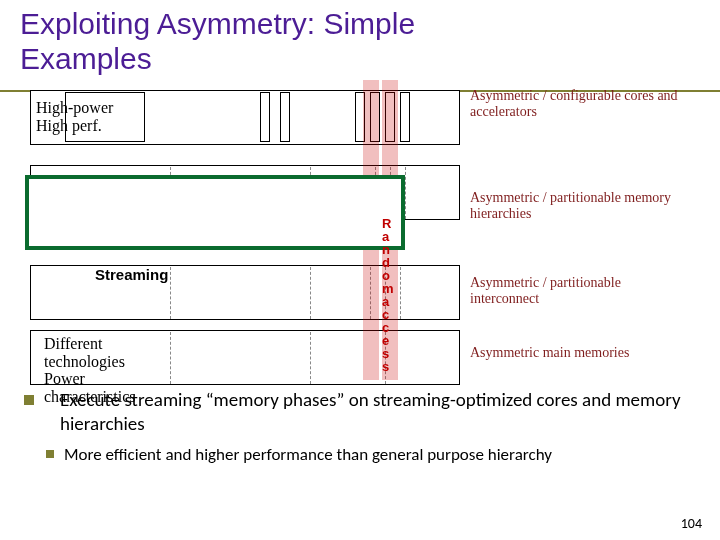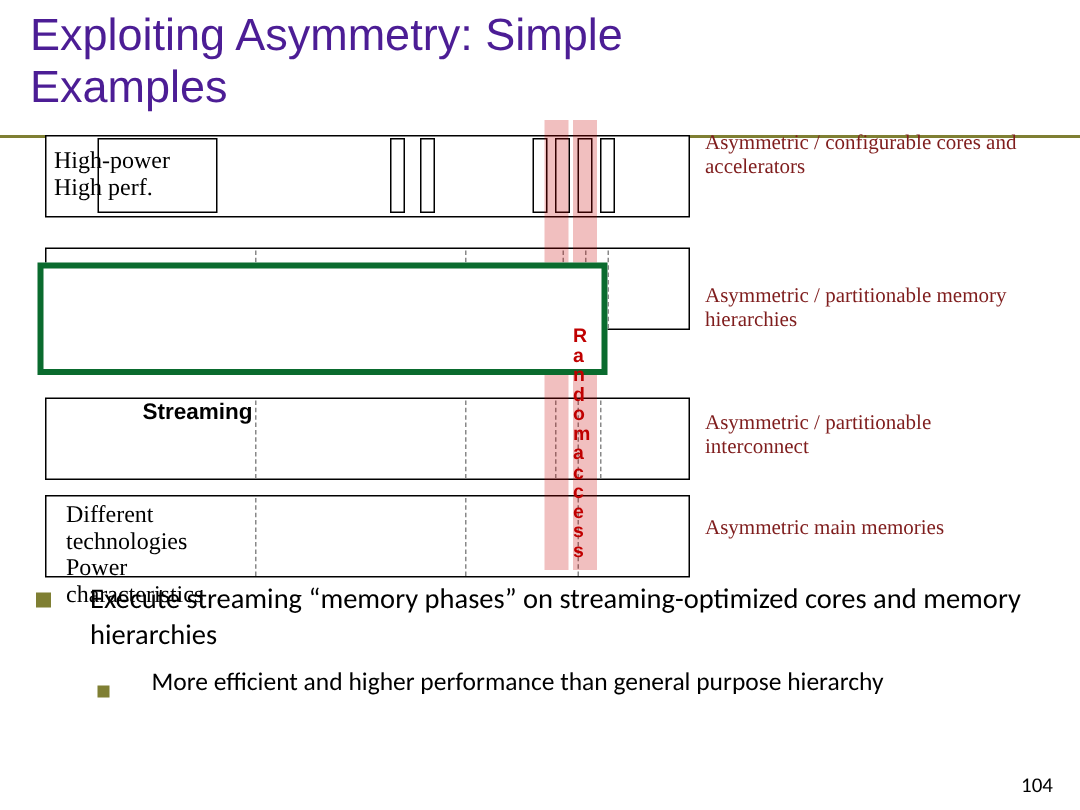--- a/index.html
+++ b/index.html
@@ -154,23 +154,23 @@
   }
   .sqbullet {
     width: 10px;
     height: 10px;
     background: #7f7f33;
     margin-top: 7px;
     flex: 0 0 auto;
   }
   .b2 {
     display: flex;
-    align-items: flex-end;
-    gap: 28px;
-    margin-left: 41px;
+    align-items: flex-start;
+    gap: 10px;
+    margin-left: 22px;
     margin-top: 8px;
     font-size: 17px;
     color: #000;
     font-family: Calibri, Arial, sans-serif;
   }
   .sqbullet-sm {
     width: 8px;
     height: 8px;
     background: #7f7f33;
     margin-top: 6px;

